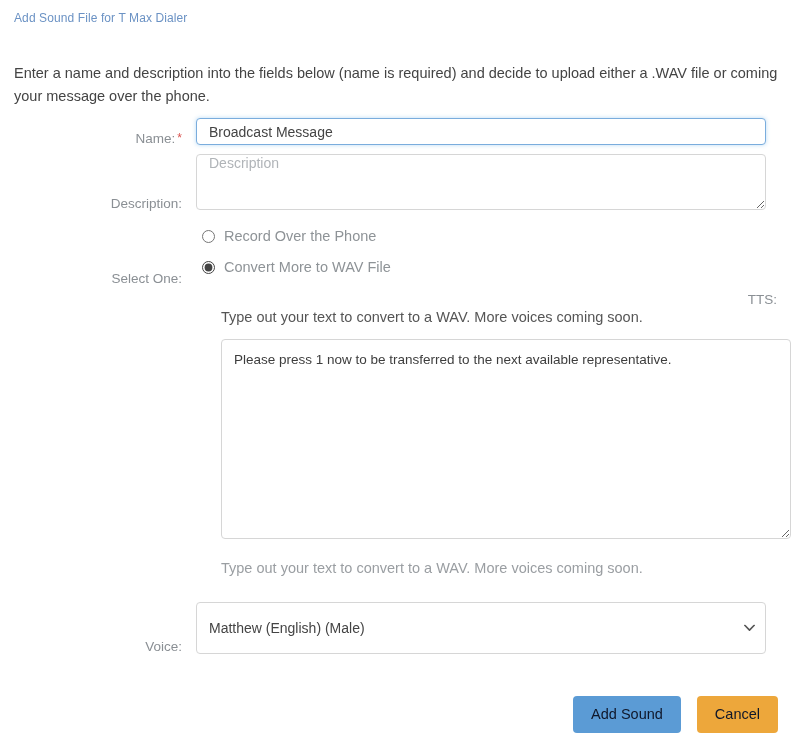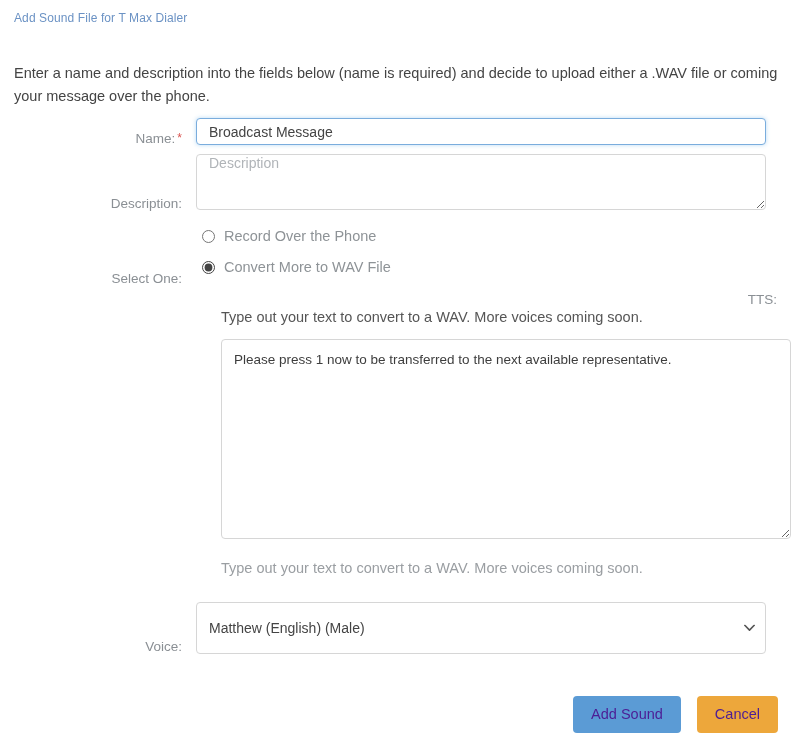--- a/index.html
+++ b/index.html
@@ -191,21 +191,21 @@
     right: 13px;
     top: 578px;
     display: flex;
     gap: 16px;
   }
   .btn {
     border: none;
     border-radius: 4px;
     font-family: "Liberation Sans", sans-serif;
     font-size: 14.5px;
-    color: #4c1d95;
+    color: #0f172a;
     padding: 0 18px;
     height: 37px;
     cursor: pointer;
     line-height: 37px;
   }
   .btn-primary { background: #5b9bd5; min-width: 101px; }
   .btn-warning { background: #eda73b; min-width: 72px; }
 
   .sp-name { margin-bottom: 9px; }
   .sp-desc { margin-bottom: 13px; }

